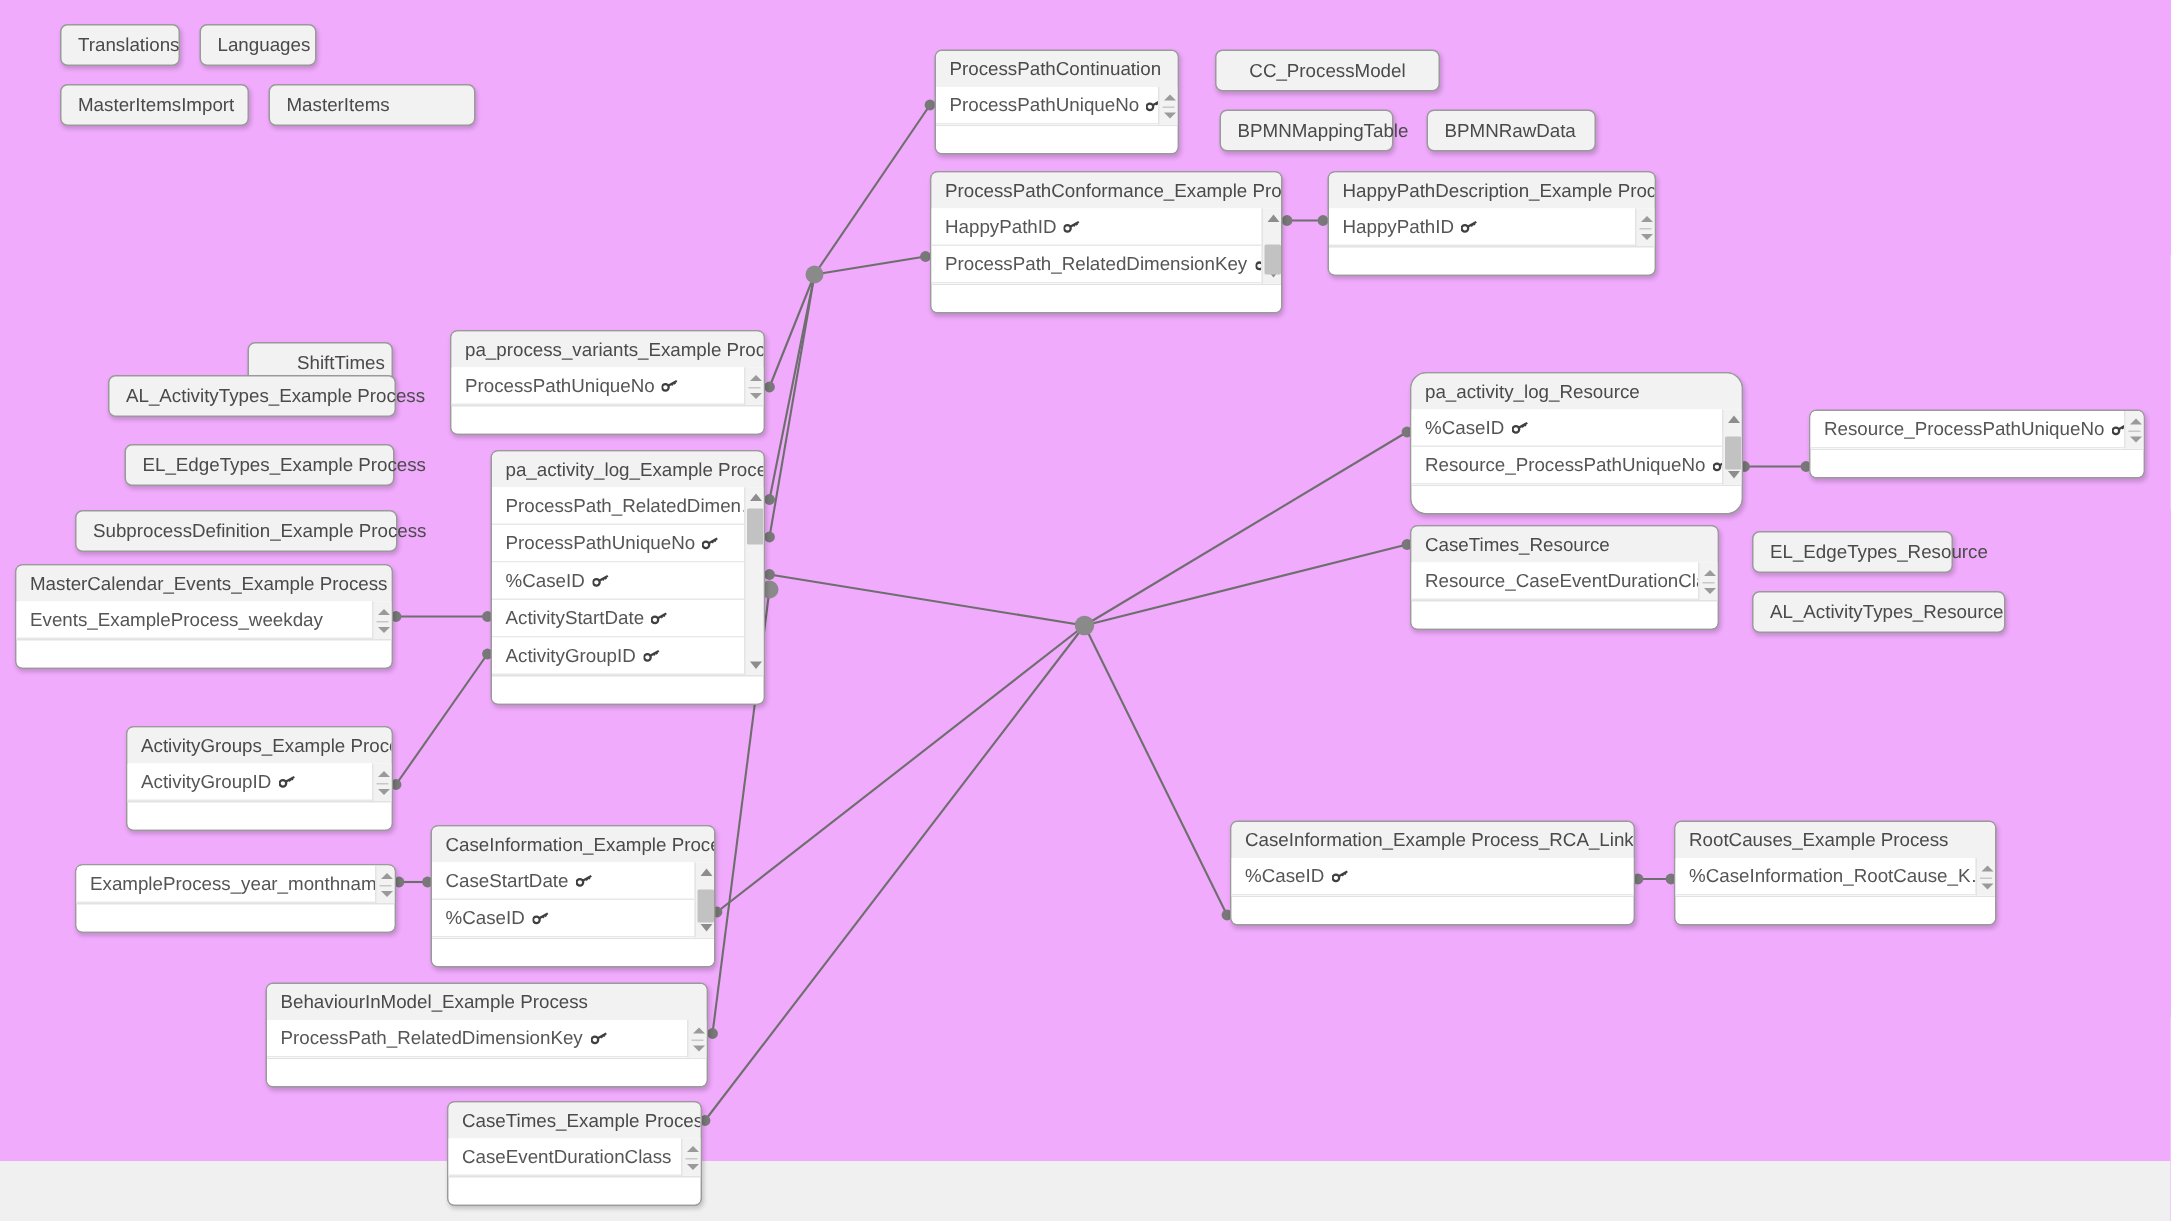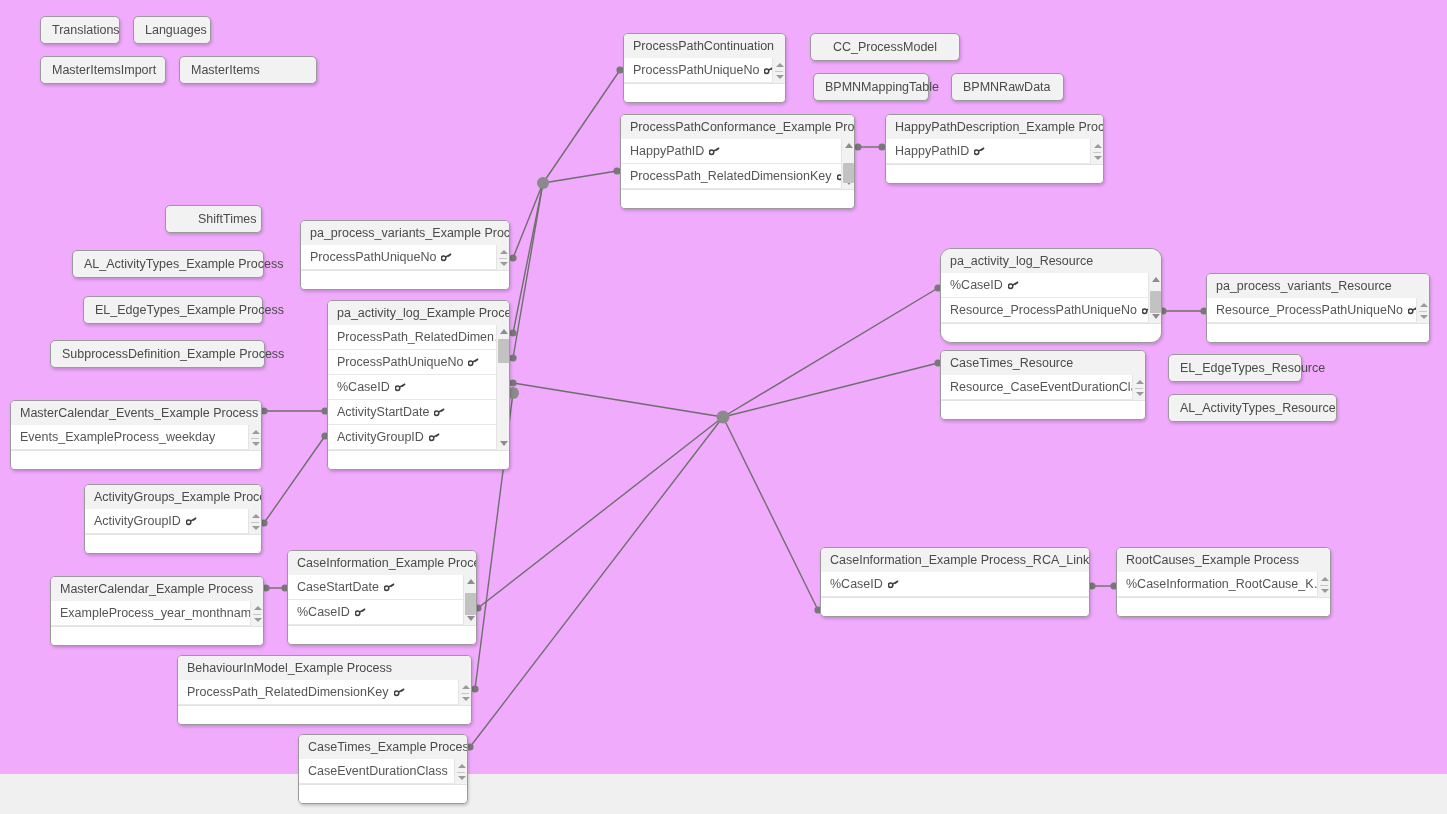--- a/index.html
+++ b/index.html
@@ -228,21 +228,21 @@
               <i></i>
             </div>
             <div class="sb-dn">
               <i></i>
             </div>
             <div class="sb-rule"></div>
           </div>
         </div>
         <div class="tail"></div>
       </div>
-      <div class="lbl" style="left: 165px; top: 205px; width: 97px; padding-left: 32px;"><span>ShiftTimes</span></div>
+      <div class="lbl" style="left: 165px; top: 228px; width: 97px; padding-left: 32px;"><span>ShiftTimes</span></div>
       <div class="lbl" style="left: 72px; top: 250px; width: 192px;"><span>AL_ActivityTypes_Example Process</span></div>
       <div class="lbl" style="left: 83px; top: 296px; width: 180px;"><span>EL_EdgeTypes_Example Process</span></div>
       <div class="lbl" style="left: 50px; top: 340px; width: 215px;"><span>SubprocessDefinition_Example Process</span></div>
       <div class="tbl" style="left: 300px; top: 220px; width: 210px;">
         <div class="hdr">pa_process_variants_Example Process</div>
         <div class="fieldsWrap">
           <div class="fields" style="margin-right: 13px;">
             <div class="fld"><span class="kname">ProcessPathUniqueNo</span><span class="keyicon"><svg width="11" height="9" viewBox="0 0 11 9">
                   <circle cx="2.6" cy="5.2" r="2.2" fill="none" stroke="#3f3f3f" stroke-width="1.5"></circle>
                   <path d="M4.5 4.2 L10.2 0.9" stroke="#3f3f3f" stroke-width="1.5" fill="none"></path>
@@ -297,21 +297,21 @@
               <i></i>
             </div>
             <div class="sb-dn">
               <i></i>
             </div>
             <div class="sb-thumb" style="top: 14px; height: 24px;"></div>
           </div>
         </div>
         <div class="tail"></div>
       </div>
-      <div class="tbl" style="left: 10px; top: 400px; width: 252px;">
+      <div class="tbl" style="left: 10px; top: 376px; width: 252px;">
         <div class="hdr">MasterCalendar_Events_Example Process</div>
         <div class="fieldsWrap">
           <div class="fields" style="margin-right: 13px;">
             <div class="fld"><span class="kname">Events_ExampleProcess_weekday</span></div>
           </div>
           <div class="sbar sb-mini" style="height: 25px;">
             <div class="sb-up">
               <i></i>
             </div>
             <div class="sb-dn">
@@ -339,21 +339,20 @@
             </div>
             <div class="sb-dn">
               <i></i>
             </div>
             <div class="sb-rule"></div>
           </div>
         </div>
         <div class="tail"></div>
       </div>
       <div class="tbl" style="left: 50px; top: 576px; width: 214px;">
-        <div class="hdr">MasterCalendar_Example Process</div>
         <div class="fieldsWrap">
           <div class="fields" style="margin-right: 13px;">
             <div class="fld"><span class="kname">ExampleProcess_year_monthname</span></div>
           </div>
           <div class="sbar sb-mini" style="height: 25px;">
             <div class="sb-up">
               <i></i>
             </div>
             <div class="sb-dn">
               <i></i>
@@ -456,21 +455,20 @@
             </div>
             <div class="sb-dn">
               <i></i>
             </div>
             <div class="sb-thumb" style="top: 18px; height: 22px;"></div>
           </div>
         </div>
         <div class="tail"></div>
       </div>
       <div class="tbl" style="left: 1206px; top: 273px; width: 224px;">
-        <div class="hdr">pa_process_variants_Resource</div>
         <div class="fieldsWrap">
           <div class="fields" style="margin-right: 13px;">
             <div class="fld"><span class="kname">Resource_ProcessPathUniqueNo</span><span class="keyicon"><svg width="11" height="9" viewBox="0 0 11 9">
                   <circle cx="2.6" cy="5.2" r="2.2" fill="none" stroke="#3f3f3f" stroke-width="1.5"></circle>
                   <path d="M4.5 4.2 L10.2 0.9" stroke="#3f3f3f" stroke-width="1.5" fill="none"></path>
                   <path d="M8.3 2.0 L9.2 3.0" stroke="#3f3f3f" stroke-width="1.4"></path>
                   <path d="M6.8 2.9 L7.6 3.8" stroke="#3f3f3f" stroke-width="1.4"></path>
                 </svg></span></div>
           </div>
           <div class="sbar sb-mini" style="height: 25px;">

